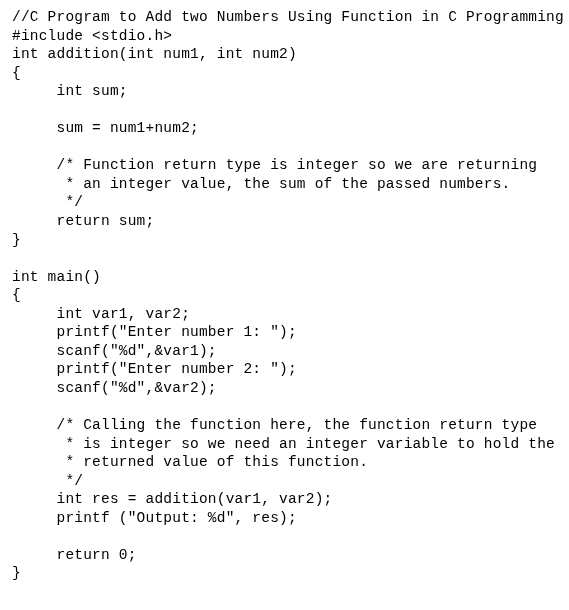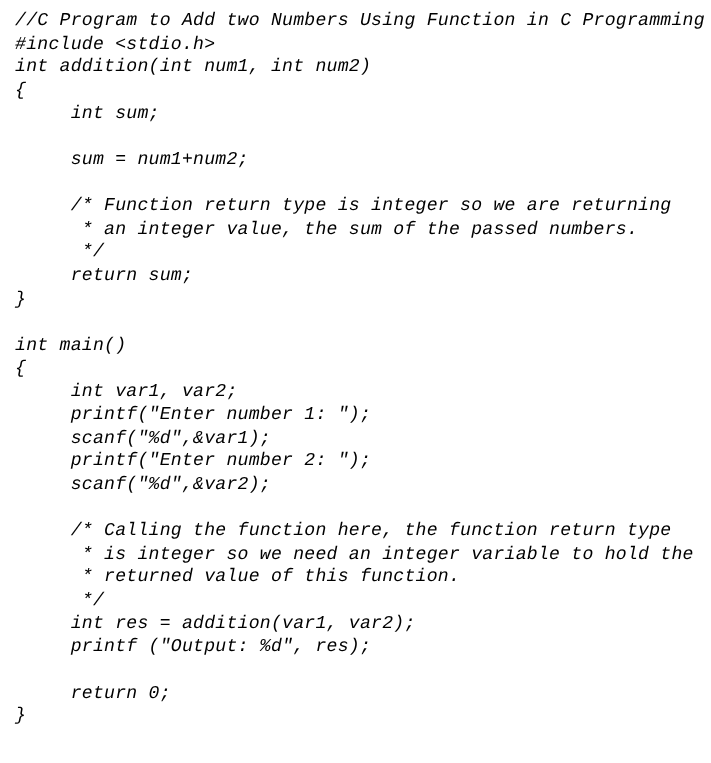--- a/index.html
+++ b/index.html
@@ -11,21 +11,20 @@
     line-height: 1.28;
     color: #000000;
     width: 569px;
     box-sizing: border-box;
   }
   pre {
     margin: 0;
     font-family: inherit;
     white-space: pre;
     letter-spacing: 0.2px;
-    font-style: italic;
   }
 </style>
 </head>
 <body>
 
 <pre id="code-container">//C Program to Add two Numbers Using Function in C Programming
 #include &lt;stdio.h&gt;
 int addition(int num1, int num2)
 {
      int sum;

